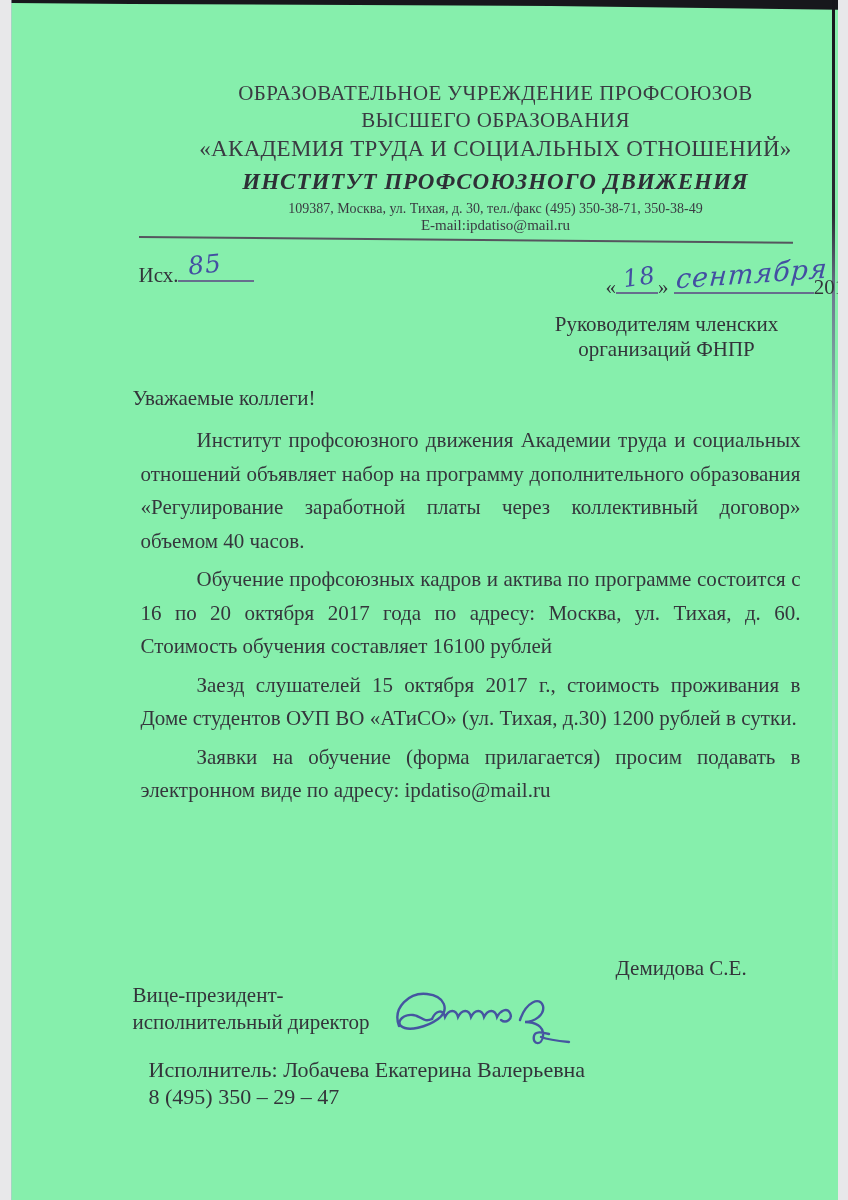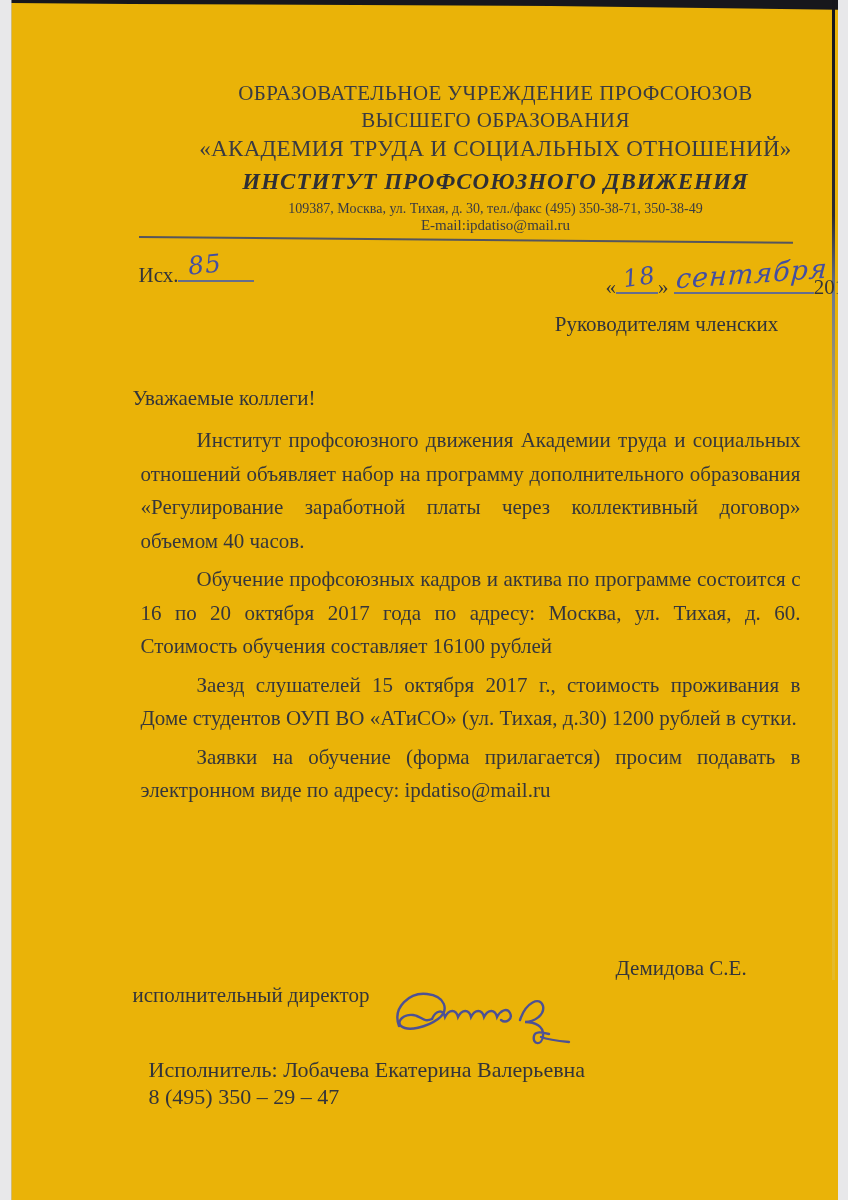--- a/index.html
+++ b/index.html
@@ -1,18 +1,18 @@
 <!DOCTYPE html>
 <html><head>
 <meta charset="utf-8">
 <style>
   html,body{margin:0;padding:0;background:#e8e8ea;}
   .page{
     position:relative; width:827px; height:1200px; margin:0 auto;
-    background:#eab308; overflow:hidden;
+    background:#86efac; overflow:hidden;
     font-family:"Liberation Serif","DejaVu Serif",serif;
     color:#33343a;
   }
   
   .edge-top{position:absolute;top:0;left:0;width:848px;height:12px;}
   .edge-right{
     position:absolute; top:0; right:3px; width:3px; height:980px;
     background:linear-gradient(to bottom,#15151a 0%,#2b2b33 22%,#6d7890 30%,
                rgba(150,170,185,.45) 45%, rgba(190,212,218,.35) 75%, rgba(200,220,224,.15) 100%);
   }
@@ -83,32 +83,34 @@
   <div class="ref">
     <span>Исх.</span><span class="line"><span class="hand">85</span></span>
   </div>
 
   <div class="dateline">
     <span>«</span><span class="dline day"><span class="hand">18</span></span><span>»</span> <span class="dline month"><span class="hand">сентября</span></span><span>2017</span>
   </div>
 
   <div class="recipient">
     <div>Руководителям членских</div>
+    <div>организаций ФНПР</div>
   </div>
 
   <div class="salutation">Уважаемые коллеги!</div>
 
   <div class="body-col">
     <p>Институт профсоюзного движения Академии труда и социальных отношений объявляет набор на программу дополнительного образования «Регулирование заработной платы через коллективный договор» объемом 40 часов.</p>
     <p>Обучение профсоюзных кадров и актива по программе состоится с 16 по 20 октября 2017 года по адресу: Москва, ул. Тихая, д. 60. Стоимость обучения составляет 16100 рублей</p>
     <p>Заезд слушателей 15 октября 2017 г., стоимость проживания в Доме студентов ОУП ВО «АТиСО» (ул. Тихая, д.30) 1200 рублей в сутки.</p>
     <p>Заявки на обучение (форма прилагается) просим подавать в электронном виде по адресу: ipdatiso@mail.ru</p>
   </div>
 
   <div class="sig-title">
+    <div>Вице-президент-</div>
     <div>исполнительный директор</div>
   </div>
 
   <svg class="sig-ink" viewBox="0 0 210 64" aria-hidden="true">
     <g fill="none" stroke="#4049a0" stroke-width="2.4" stroke-linecap="round" opacity="0.92">
       <path d="M10 42 C3 23 21 8 38 10 C56 12 61 26 49 35 C38 43 19 48 12 42 C7 37 15 30 24 31 C33 32 34 39 43 35"></path>
       <path d="M43 35 C47 26 54 25 56 33 C60 25 67 25 69 33 C73 25 80 25 82 33 C86 25 93 25 95 33 C99 25 106 25 108 33 C111 27 118 23 121 29 C124 35 117 40 112 36"></path>
       <path d="M131 36 C137 18 151 12 154 22 C156 31 145 38 136 38 C146 38 155 42 154 52 C153 62 143 61 145 52 C146 47 153 48 160 50"></path>
       <path d="M152 53 C160 56 170 57 180 58"></path>
     </g>

